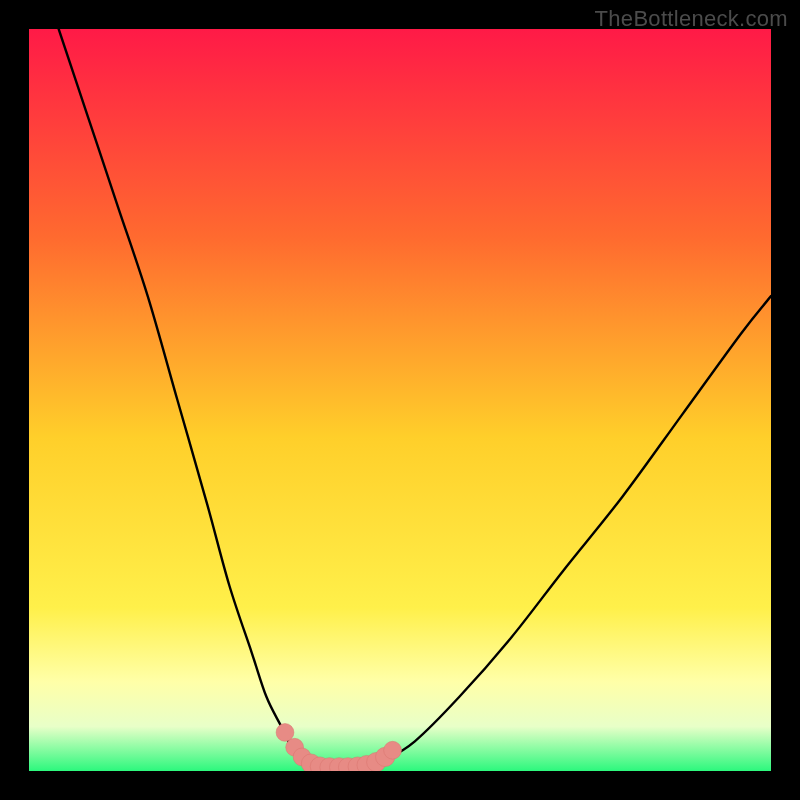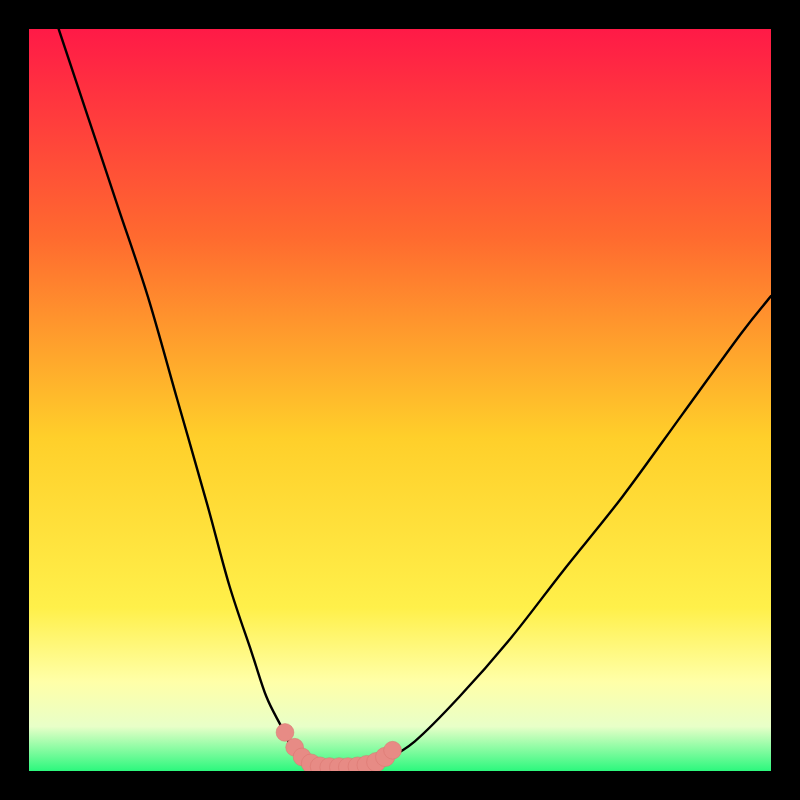--- a/index.html
+++ b/index.html
@@ -73,13 +73,14 @@
           <circle cx="319.06" cy="738.29" r="9.646" fill="#e78b85" stroke="#d9746e" stroke-width="0.5"></circle>
           <circle cx="328.70599999999996" cy="737.548" r="9.646" fill="#e78b85" stroke="#d9746e" stroke-width="0.5"></circle>
           <circle cx="337.61" cy="736.064" r="9.646" fill="#e78b85" stroke="#d9746e" stroke-width="0.5"></circle>
           <circle cx="347.256" cy="733.096" r="9.646" fill="#e78b85" stroke="#d9746e" stroke-width="0.5"></circle>
           <circle cx="356.15999999999997" cy="727.902" r="9.646" fill="#e78b85" stroke="#d9746e" stroke-width="0.5"></circle>
           <circle cx="363.58" cy="721.2239999999999" r="8.904" fill="#e78b85" stroke="#d9746e" stroke-width="0.5"></circle>
         </g>
     </svg>
   </div>
 
+  <div class="watermark">TheBottleneck.com</div>
 </div>
 
 </body></html>

